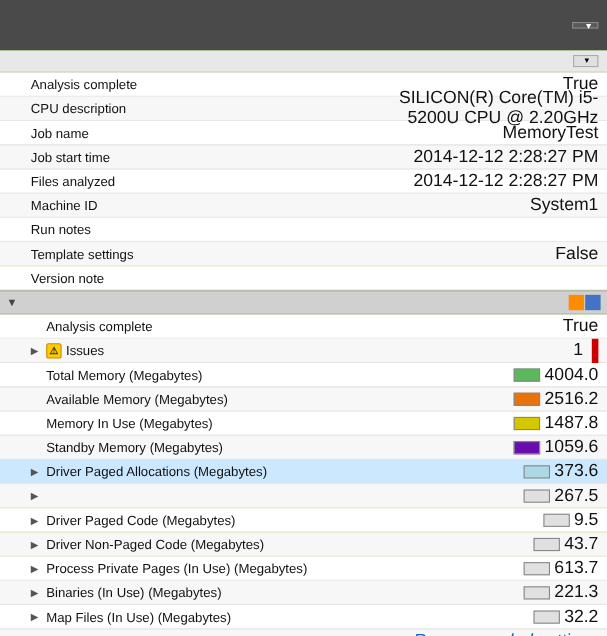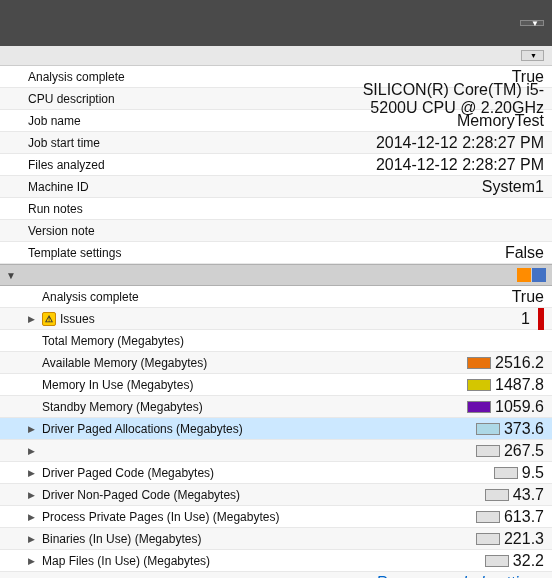--- a/index.html
+++ b/index.html
@@ -275,26 +275,26 @@
       </div>
       <div class="data-row">
         <div class="row-left indent-1">Machine ID</div>
         <div class="row-right">System1</div>
       </div>
       <div class="data-row">
         <div class="row-left indent-1">Run notes</div>
         <div class="row-right"></div>
       </div>
       <div class="data-row">
+        <div class="row-left indent-1">Template settings</div>
+        <div class="row-right">False</div>
+      </div>
+      <div class="data-row">
         <div class="row-left indent-1">Version note</div>
         <div class="row-right"></div>
-      </div>
-      <div class="data-row">
-        <div class="row-left indent-1">Template settings</div>
-        <div class="row-right">False</div>
       </div>
     </div>
 </div>
 
 <div class="table-container">
 
   <div class="section-header">
     <div class="section-header-left">
       <span class="section-expand-icon">▼</span>
       <span class="section-title"></span>
@@ -326,20 +326,24 @@
         <div class="row-right">
           <span>1</span>
           <span class="accent-bar"></span>
         </div>
       </div>
       <div class="data-row">
         <div class="row-left indent-1">
           <span style="width: 10px; display: inline-block;"></span>
           <span>Total Memory (Megabytes)</span>
         </div>
+        <div class="row-right">
+          <span class="swatch" style="background: rgb(92, 184, 92);"></span>
+          <span>4004.0</span>
+        </div>
       </div>
       <div class="data-row">
         <div class="row-left indent-1">
           <span style="width: 10px; display: inline-block;"></span>
           <span>Available Memory (Megabytes)</span>
         </div>
         <div class="row-right">
           <span class="swatch" style="background: rgb(232, 114, 12);"></span>
           <span>2516.2</span>
         </div>

